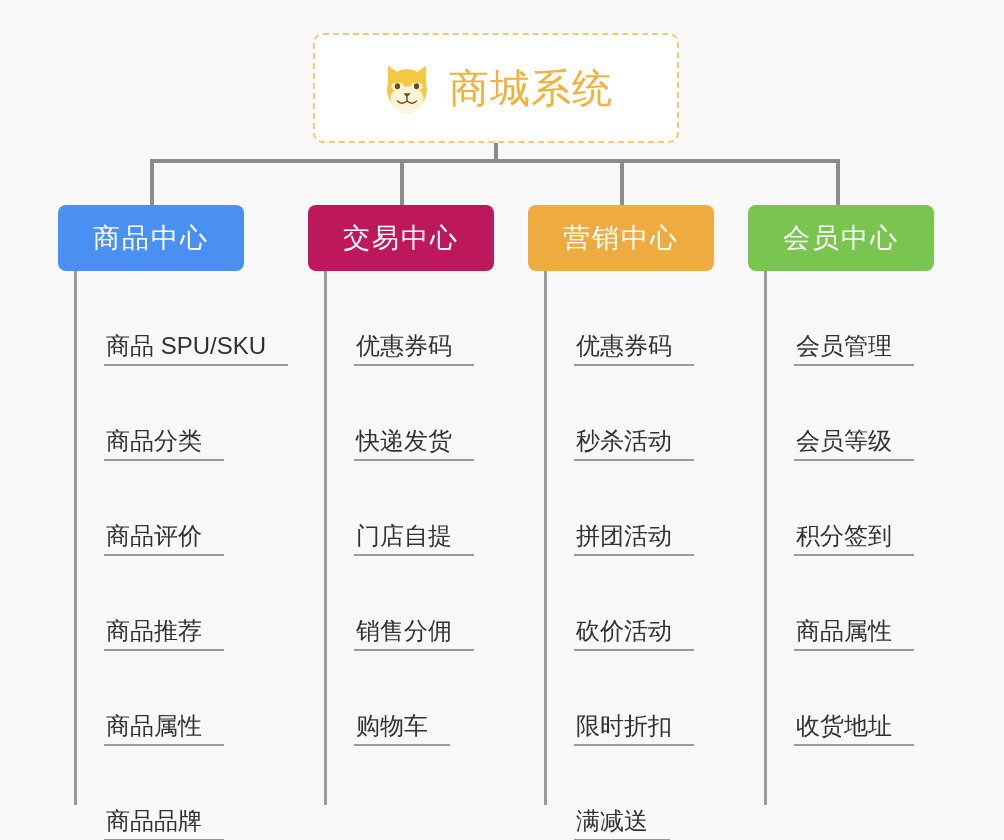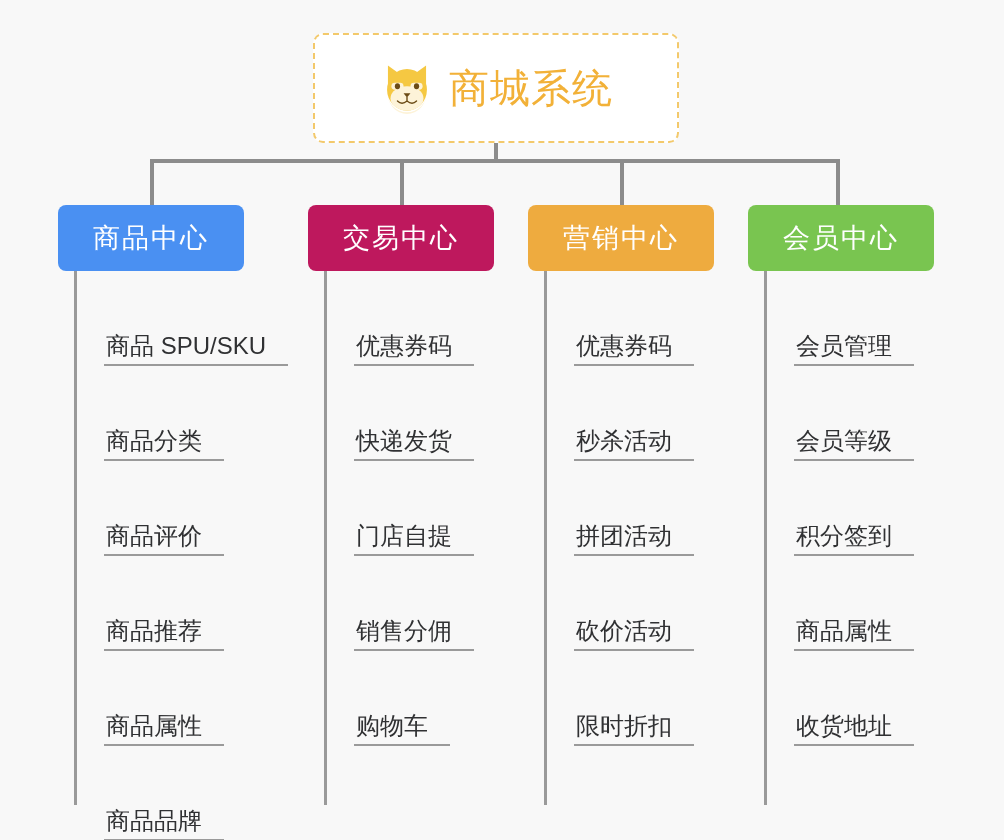--- a/index.html
+++ b/index.html
@@ -209,20 +209,23 @@
           </div>
           <div class="leaf">
             <span class="leaf-label">拼团活动</span>
           </div>
           <div class="leaf">
             <span class="leaf-label">砍价活动</span>
           </div>
           <div class="leaf">
             <span class="leaf-label">限时折扣</span>
           </div>
+          <div class="leaf">
+            <span class="leaf-label">满减送</span>
+          </div>
         </div>
       </div>
       <div class="branch c-green" style="left: 748px; width: 186px;">
         <div class="branch-header" style="background: rgb(121, 197, 80);">会员中心</div>
         <div class="branch-spine" style="height: 534px;"></div>
         <div class="leaf-list">
           <div class="leaf">
             <span class="leaf-label">会员管理</span>
           </div>
           <div class="leaf">

